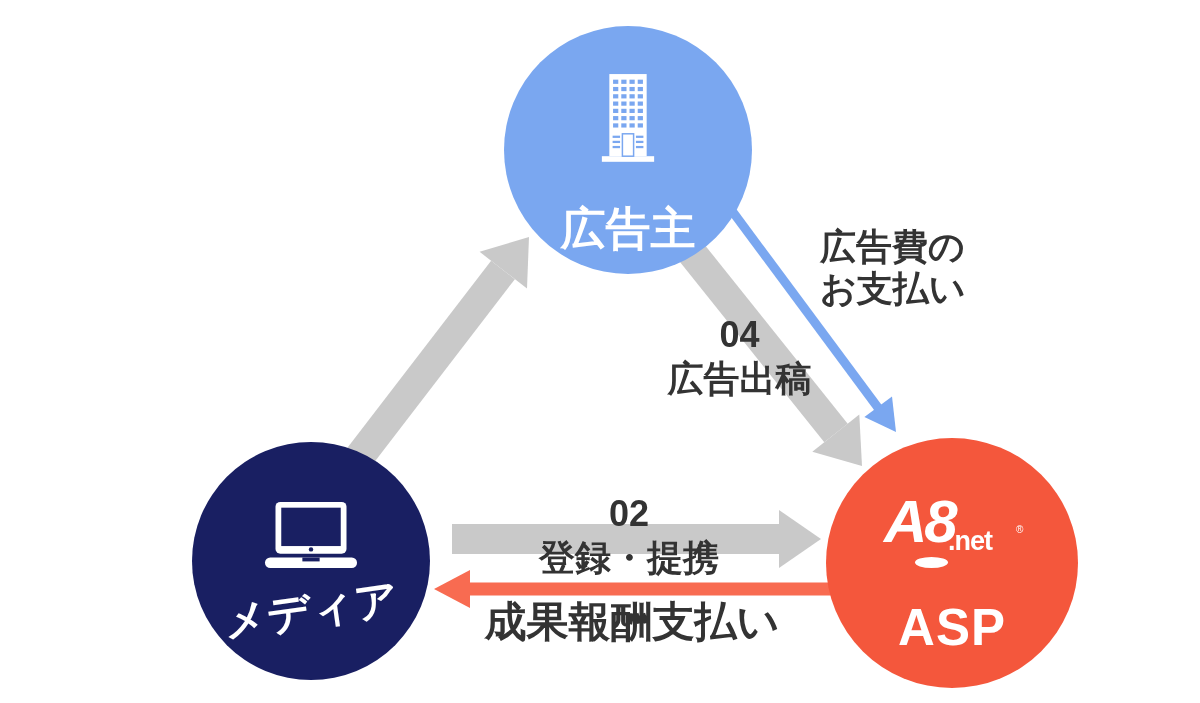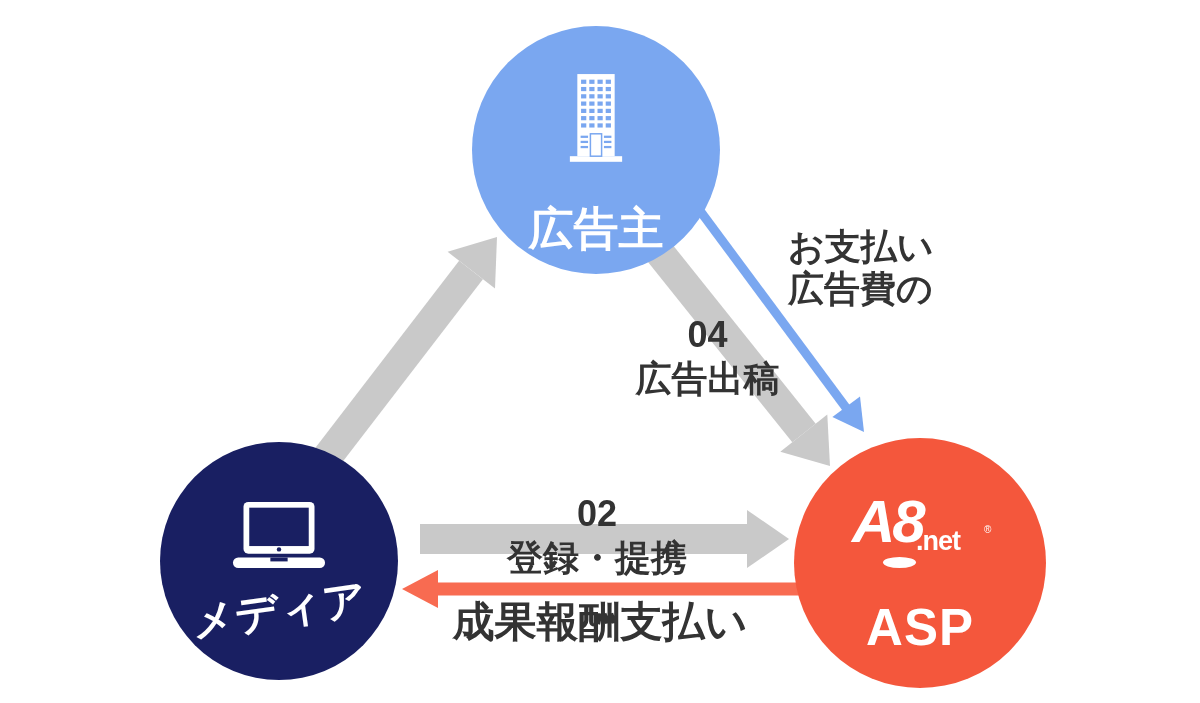--- a/index.html
+++ b/index.html
@@ -1,18 +1,18 @@
 <!DOCTYPE html>
 <html><head>
 <meta charset="utf-8">
 <style>
   html,body{margin:0;padding:0;background:#fff;}
   #stage{
     position:relative;width:1112px;height:703px;background:#ffffff;
-    overflow:hidden;font-family:"Liberation Sans","DejaVu Sans",sans-serif;
+    overflow:hidden;font-family:"Liberation Sans","DejaVu Sans",sans-serif;margin-left:32px;
   }
   
   #arrows-layer{position:absolute;left:0;top:0;z-index:1;}
   .node{position:absolute;border-radius:50%;z-index:2;}
   .edge-label{position:absolute;z-index:3;color:#333333;font-weight:bold;
     text-align:center;font-size:36px;line-height:44px;white-space:nowrap;}
   
   #node-advertiser{left:472px;top:26px;width:248px;height:248px;background:#7aa7f0;}
   #node-media{left:160px;top:442px;width:238px;height:238px;background:#191f62;}
   #node-asp{left:794px;top:438px;width:252px;height:250px;background:#f4573c;}
@@ -143,21 +143,21 @@
     <div>広告出稿</div>
   </div>
 
 
   <div class="edge-label" id="label-registration">
     <div>02</div>
     <div>登録・提携</div>
   </div>
 
   <div class="edge-label" id="label-ad-fee">
+    <div>広告費の</div>
     <div>お支払い</div>
-    <div>広告費の</div>
   </div>
 
   <div class="edge-label" id="label-reward">
     <div>成果報酬支払い</div>
   </div>
 
 </div>
 
 </body></html>

